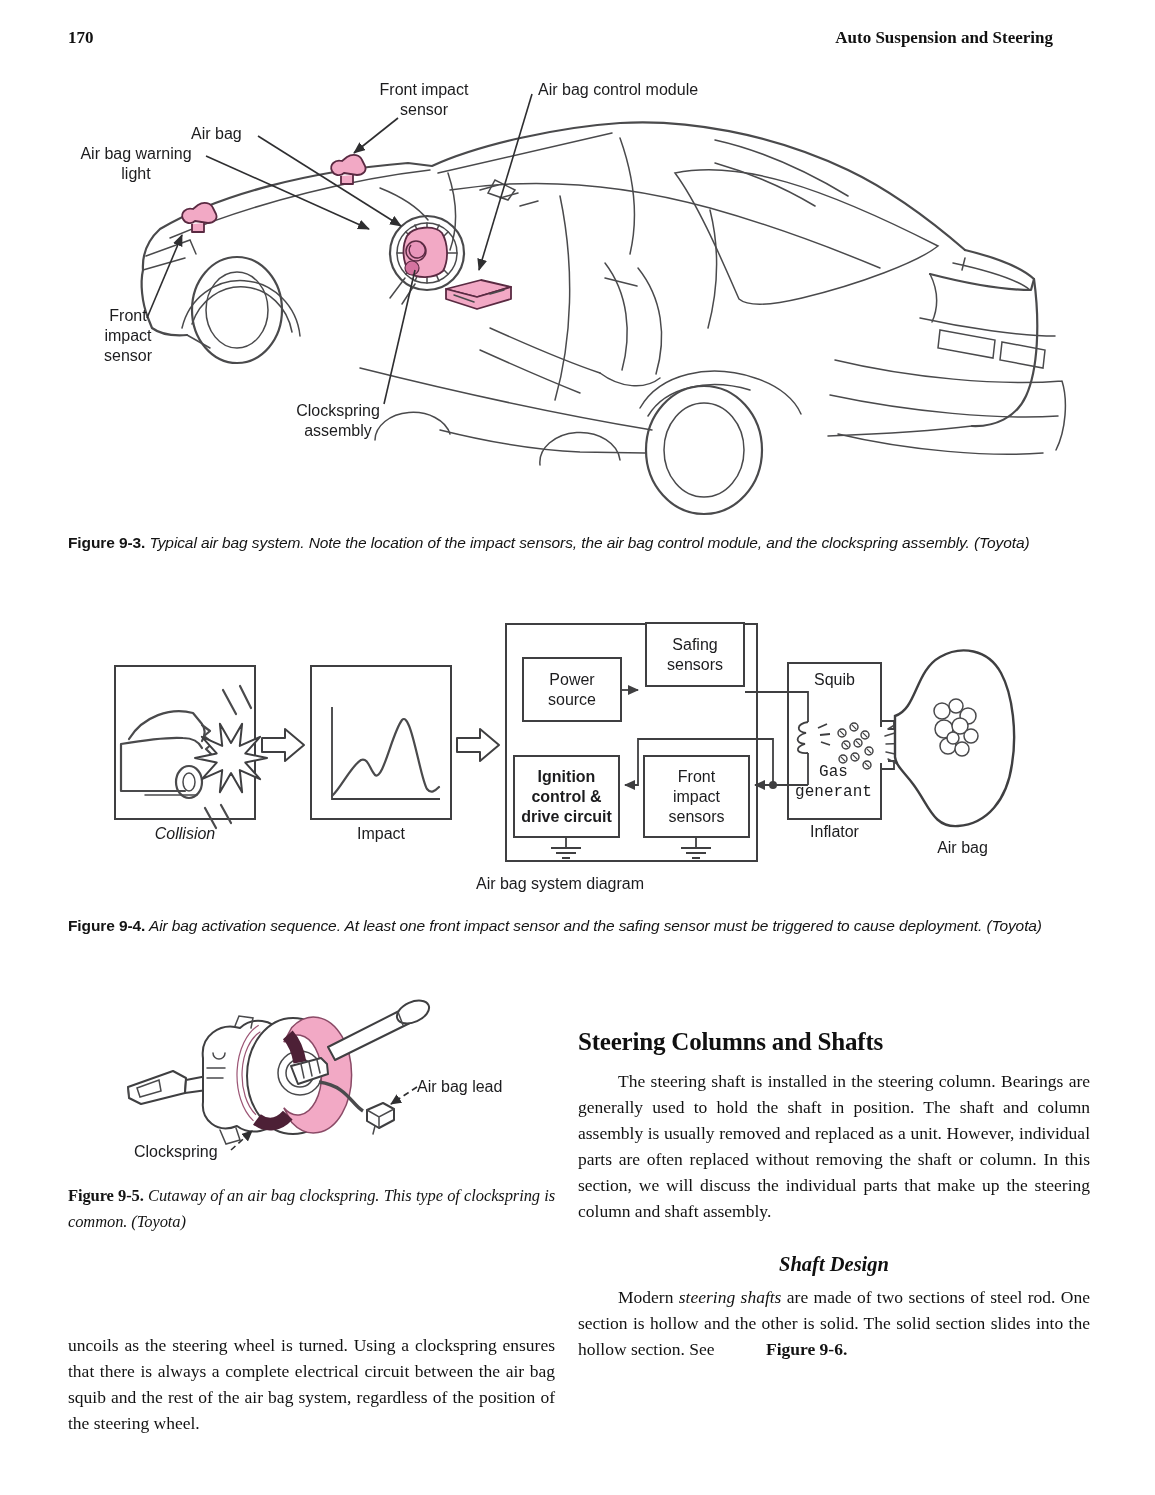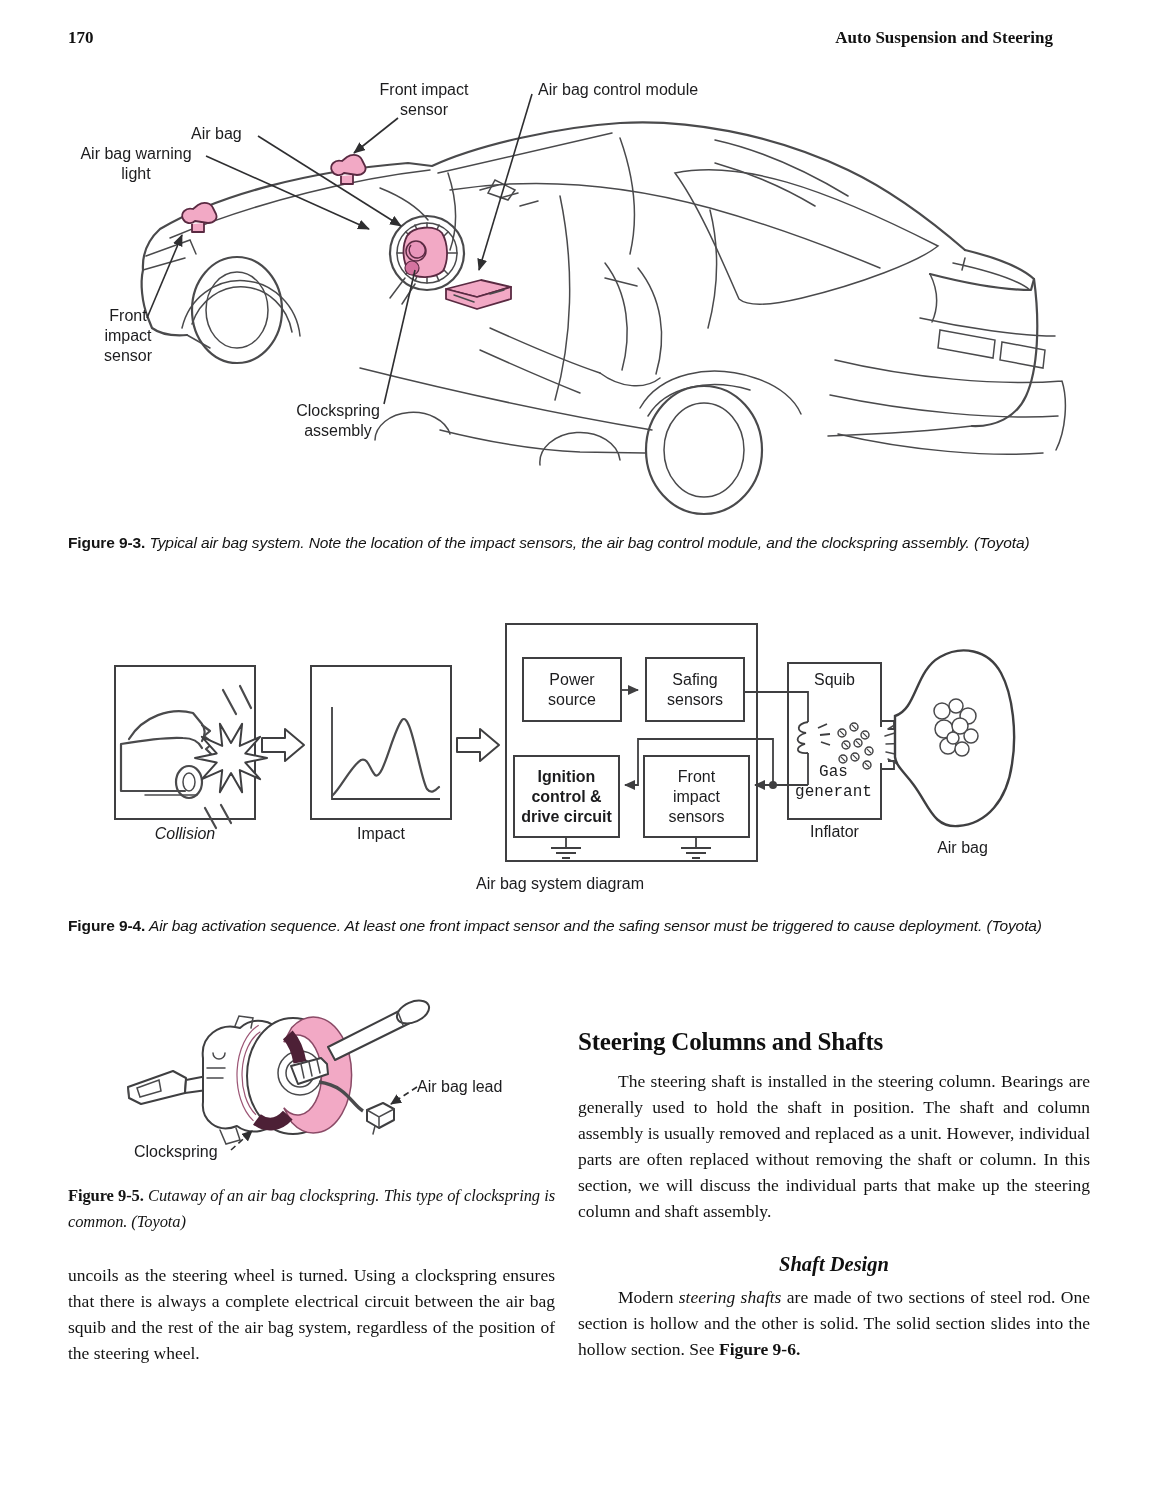--- a/index.html
+++ b/index.html
@@ -25,21 +25,21 @@
                 text-align:center;white-space:pre-line;}
   
   .body-text{position:absolute;font:17.5px/26px "Liberation Serif",serif;color:#121212;
              text-align:justify;}
   .indent{text-indent:40px;}
   .sec-head{position:absolute;font:bold 25px/28px "Liberation Serif",serif;color:#101010;
             letter-spacing:-0.2px;}
   .sub-head{position:absolute;font:bold italic 20.5px/24px "Liberation Serif",serif;color:#101010;
             text-align:center;}
   .bi{font-weight:normal;font-style:italic;}
-  .bd{font-weight:bold;}
+  .bd{font-weight:bold;margin-left:47px;}
   svg{position:absolute;overflow:visible;pointer-events:none;}
   svg .ln{fill:none;stroke:#4a4a4c;stroke-width:2.2;stroke-linecap:round;stroke-linejoin:round;}
   svg .thin{fill:none;stroke:#4a4a4c;stroke-width:1.5;stroke-linecap:round;}
   svg .wire{fill:none;stroke:#3f3f41;stroke-width:1.8;}
   svg .pink{fill:#F2A9C5;stroke:#5A2A42;stroke-width:1.8;stroke-linejoin:round;}
   svg .wht{fill:#ffffff;stroke:#3f3f41;stroke-width:2;stroke-linejoin:round;}
   svg .lead-dash{fill:none;stroke:#2e2e30;stroke-width:1.6;stroke-dasharray:6 4;}
 </style>
 </head>
 <body>
@@ -156,21 +156,21 @@
 
   <div class="caption" style="left:68px;top:530px;width:1020px;">
     <span class="lead">Figure 9-3.</span><span> Typical air bag system. Note the location of the impact sensors, the air bag control module, and the clockspring assembly. (Toyota)</span>
   </div>
 
   <div class="fbox" style="left:114px;top:665px;width:142px;height:155px;"></div>
   <div class="fbox" style="left:310px;top:665px;width:142px;height:155px;"></div>
   <div class="fbox" style="left:505px;top:623px;width:253px;height:239px;"></div>
   <div class="fbox" style="left:522px;top:657px;width:100px;height:65px;">Power
 source</div>
-  <div class="fbox" style="left:645px;top:657px;width:100px;height:65px;">Safing
+  <div class="fbox" style="left:645px;top:622px;width:100px;height:65px;">Safing
 sensors</div>
   <div class="fbox" style="left:513px;top:755px;width:107px;height:83px;font-weight:bold;">Ignition
 control &amp;
 drive circuit</div>
   <div class="fbox" style="left:643px;top:755px;width:107px;height:83px;">Front
 impact
 sensors</div>
   <div class="fbox" style="left:787px;top:662px;width:95px;height:158px;border-width:2.5px;"></div>
   <div class="floating-lbl" style="left:787px;top:670px;width:95px;">Squib</div>
   <div class="floating-lbl" style="left:787px;top:762px;width:93px;font-family:Liberation Mono, monospace;">Gas
@@ -316,15 +316,15 @@
   <div class="sec-head" style="left:578px;top:1028px;width:512px;">Steering Columns and Shafts</div>
 
   <div class="body-text indent" style="left:578px;top:1068px;width:512px;">The steering shaft is installed in the steering column. Bearings are generally used to hold the shaft in position. The shaft and column assembly is usually removed and replaced as a unit. However, individual parts are often replaced without removing the shaft or column. In this section, we will discuss the individual parts that make up the steering column and shaft assembly.</div>
 
   <div class="sub-head" style="left:578px;top:1252px;width:512px;">Shaft Design</div>
 
   <div class="body-text indent" style="left:578px;top:1284px;width:512px;">
     <span>Modern </span><span class="bi">steering shafts</span><span> are made of two sections of steel rod. One section is hollow and the other is solid. The solid section slides into the hollow section. See </span><span class="bd">Figure 9-6.</span>
   </div>
 
-  <div class="body-text" style="left:68px;top:1262px;width:487px;">uncoils as the steering wheel is turned. Using a clockspring ensures that there is always a complete electrical circuit between the air bag squib and the rest of the air bag system, regardless of the position of the steering wheel.</div>
+  <div class="body-text" style="left:68px;top:1332px;width:487px;">uncoils as the steering wheel is turned. Using a clockspring ensures that there is always a complete electrical circuit between the air bag squib and the rest of the air bag system, regardless of the position of the steering wheel.</div>
 
 </div>
 
 </body></html>

